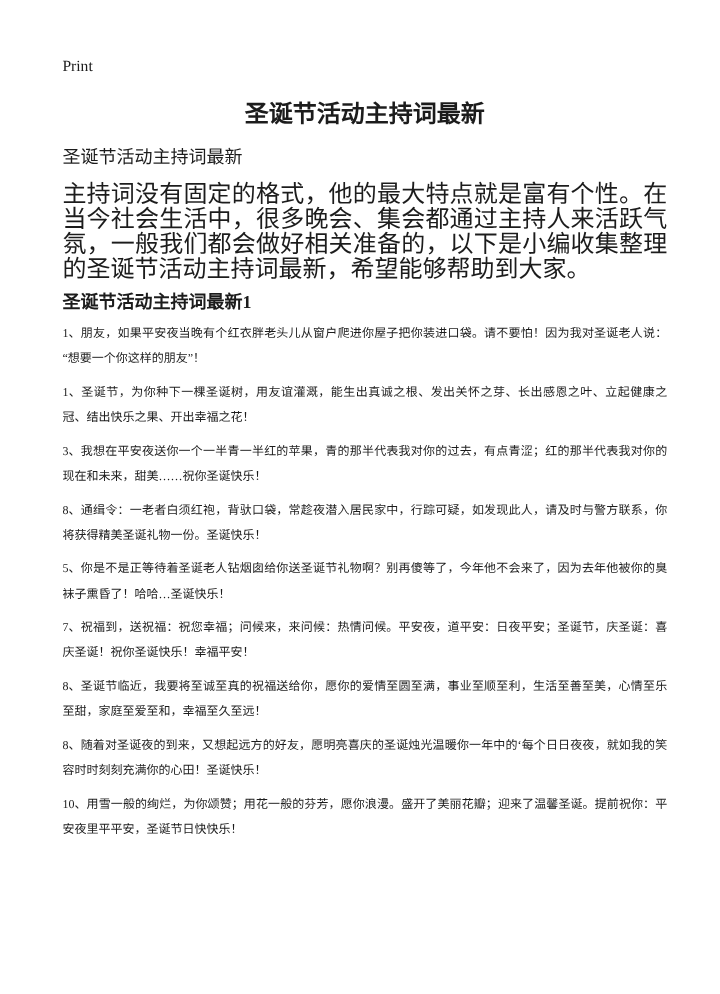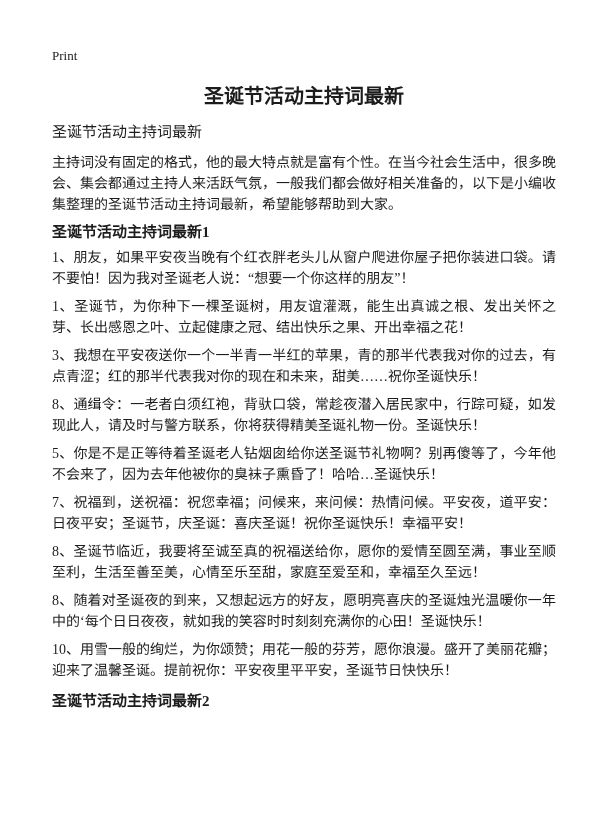--- a/index.html
+++ b/index.html
@@ -33,36 +33,36 @@
     line-height: 22px;
     margin: 21px 0 0 0;
   }
   .subtitle {
     font-size: 15px;
     line-height: 17px;
     margin-top: 17px;
     font-weight: normal;
   }
   .intro {
-    font-size: 14px;
+    font-size: 20px;
     line-height: 21px;
     margin: 11px 0 0 0;
     text-align: justify;
   }
   .section-heading {
     font-size: 15px;
     font-weight: bold;
     line-height: 16px;
     margin: 9px 0 0 0;
   }
   .section-heading.second {
     margin-top: 12px;
   }
   .item {
-    font-size: 14px;
+    font-size: 10px;
     line-height: 21px;
     margin: 7px 0 0 0;
     text-align: justify;
   }
   .item:first-of-type {
     margin-top: 14px;
   }
 </style>
 </head>
 <body>
@@ -81,14 +81,13 @@
   <p class="item">1、朋友，如果平安夜当晚有个红衣胖老头儿从窗户爬进你屋子把你装进口袋。请不要怕！因为我对圣诞老人说：“想要一个你这样的朋友”！</p>
   <p class="item">1、圣诞节，为你种下一棵圣诞树，用友谊灌溉，能生出真诚之根、发出关怀之芽、长出感恩之叶、立起健康之冠、结出快乐之果、开出幸福之花！</p>
   <p class="item">3、我想在平安夜送你一个一半青一半红的苹果，青的那半代表我对你的过去，有点青涩；红的那半代表我对你的现在和未来，甜美……祝你圣诞快乐！</p>
   <p class="item">8、通缉令：一老者白须红袍，背驮口袋，常趁夜潜入居民家中，行踪可疑，如发现此人，请及时与警方联系，你将获得精美圣诞礼物一份。圣诞快乐！</p>
   <p class="item">5、你是不是正等待着圣诞老人钻烟囱给你送圣诞节礼物啊？别再傻等了，今年他不会来了，因为去年他被你的臭袜子熏昏了！哈哈…圣诞快乐！</p>
   <p class="item">7、祝福到，送祝福：祝您幸福；问候来，来问候：热情问候。平安夜，道平安：日夜平安；圣诞节，庆圣诞：喜庆圣诞！祝你圣诞快乐！幸福平安！</p>
   <p class="item">8、圣诞节临近，我要将至诚至真的祝福送给你，愿你的爱情至圆至满，事业至顺至利，生活至善至美，心情至乐至甜，家庭至爱至和，幸福至久至远！</p>
   <p class="item">8、随着对圣诞夜的到来，又想起远方的好友，愿明亮喜庆的圣诞烛光温暖你一年中的‘每个日日夜夜，就如我的笑容时时刻刻充满你的心田！圣诞快乐！</p>
   <p class="item">10、用雪一般的绚烂，为你颂赞；用花一般的芬芳，愿你浪漫。盛开了美丽花瓣；迎来了温馨圣诞。提前祝你：平安夜里平平安，圣诞节日快快乐！</p>
 
-  <h2 class="section-heading second">圣诞节活动主持词最新2</h2>
 </div>
 
 </body></html>

